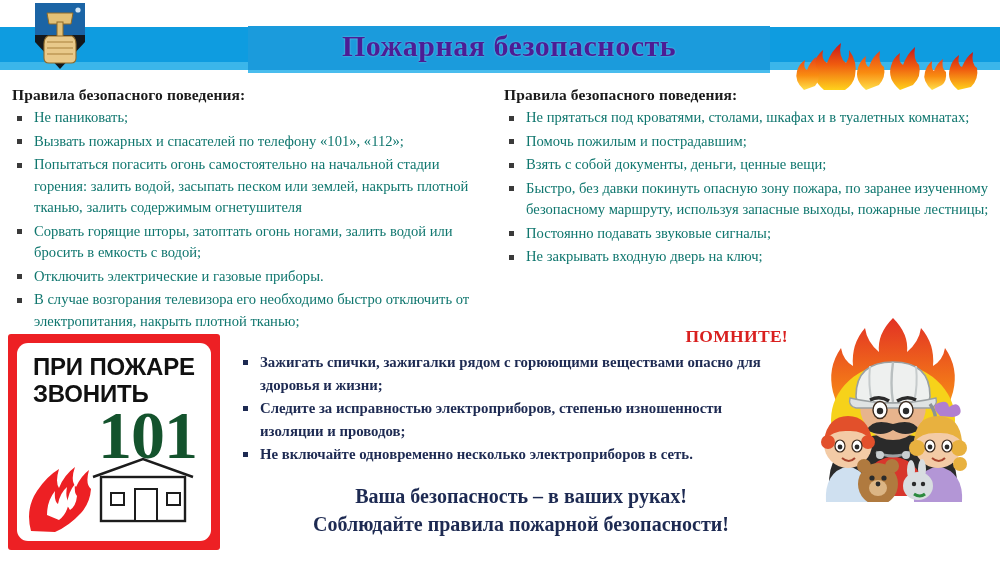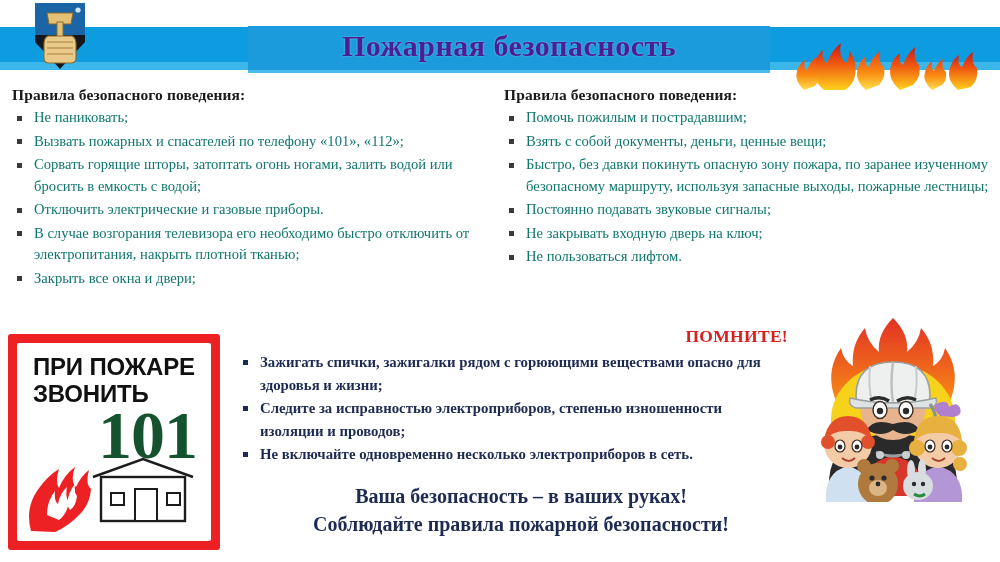--- a/index.html
+++ b/index.html
@@ -130,21 +130,21 @@
     background: #ed2024;
     border-radius: 3px;
     box-sizing: border-box;
     padding: 9px;
   }
   .sign101-inner {
     position: relative;
     width: 100%;
     height: 100%;
     background: #ffffff;
-    border-radius: 2px;
+    border-radius: 11px;
     overflow: hidden;
   }
   .sign101-l1, .sign101-l2 {
     position: absolute;
     left: 16px;
     font-family: "Liberation Sans", "DejaVu Sans", sans-serif;
     font-weight: bold;
     font-size: 24px;
     color: #111111;
     letter-spacing: -0.2px;
@@ -272,36 +272,37 @@
     <path d="M138 76 q-13 -11 -9 -24 q2 -8 9 -13 q-2 9 3 12 q4 -11 12 -18 q-2 13 4 18 q3 11 -6 20 z" fill="url(#fg1)"></path>
     <path d="M170 76 q-10 -9 -7 -18 q2 -7 7 -11 q-1 8 2 10 q3 -8 9 -12 q-2 9 3 13 q1 9 -4 13 z" fill="url(#fg2)"></path>
     <path d="M196 76 q-12 -10 -8 -22 q2 -8 9 -13 q-2 10 3 12 q4 -10 11 -15 q-2 12 4 16 q2 11 -6 19 z" fill="url(#fg1)"></path>
   </svg>
 
   <div class="col col-left">
     <div class="col-heading">Правила безопасного поведения:</div>
     <ul class="rules">
       <li>Не паниковать;</li>
       <li>Вызвать пожарных и спасателей по телефону «101», «112»;</li>
+      <li>Попытаться погасить огонь самостоятельно на начальной стадии горения: залить водой, засыпать песком или землей, накрыть плотной тканью, залить содержимым огнетушителя</li>
       <li>Сорвать горящие шторы, затоптать огонь ногами, залить водой или бросить в емкость с водой;</li>
       <li>Отключить электрические и газовые приборы.</li>
       <li>В случае возгорания телевизора его необходимо быстро отключить от электропитания, накрыть плотной тканью;</li>
       <li>Закрыть все окна и двери;</li>
     </ul>
   </div>
 
   <div class="col col-right">
     <div class="col-heading">Правила безопасного поведения:</div>
     <ul class="rules">
+      <li>Не прятаться под кроватями, столами, шкафах и в туалетных комнатах;</li>
       <li>Помочь пожилым и пострадавшим;</li>
       <li>Взять с собой документы, деньги, ценные вещи;</li>
       <li>Быстро, без давки покинуть опасную зону пожара, по заранее изученному безопасному маршруту, используя запасные выходы, пожарные лестницы;</li>
       <li>Постоянно подавать звуковые сигналы;</li>
       <li>Не закрывать входную дверь на ключ;</li>
-      <li>Не пользоваться лифтом.</li>
     </ul>
   </div>
 
   <div class="sign101">
     <div class="sign101-inner">
       <div class="sign101-l1">ПРИ ПОЖАРЕ</div>
       <div class="sign101-l2">ЗВОНИТЬ</div>
       <div class="sign101-num">101</div>
       <svg class="sign101-art" viewBox="0 0 184 120">
 

